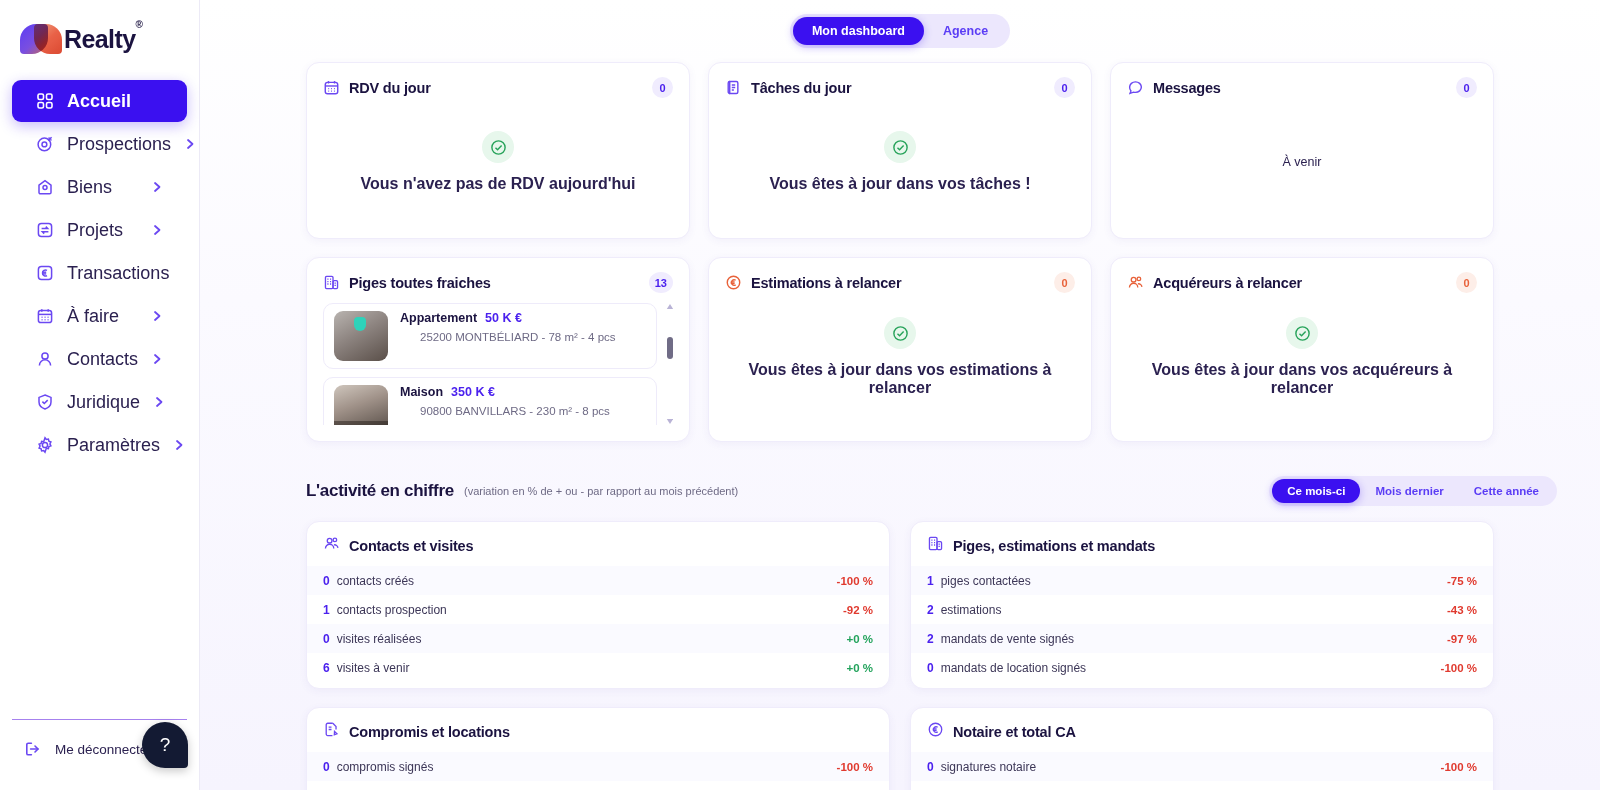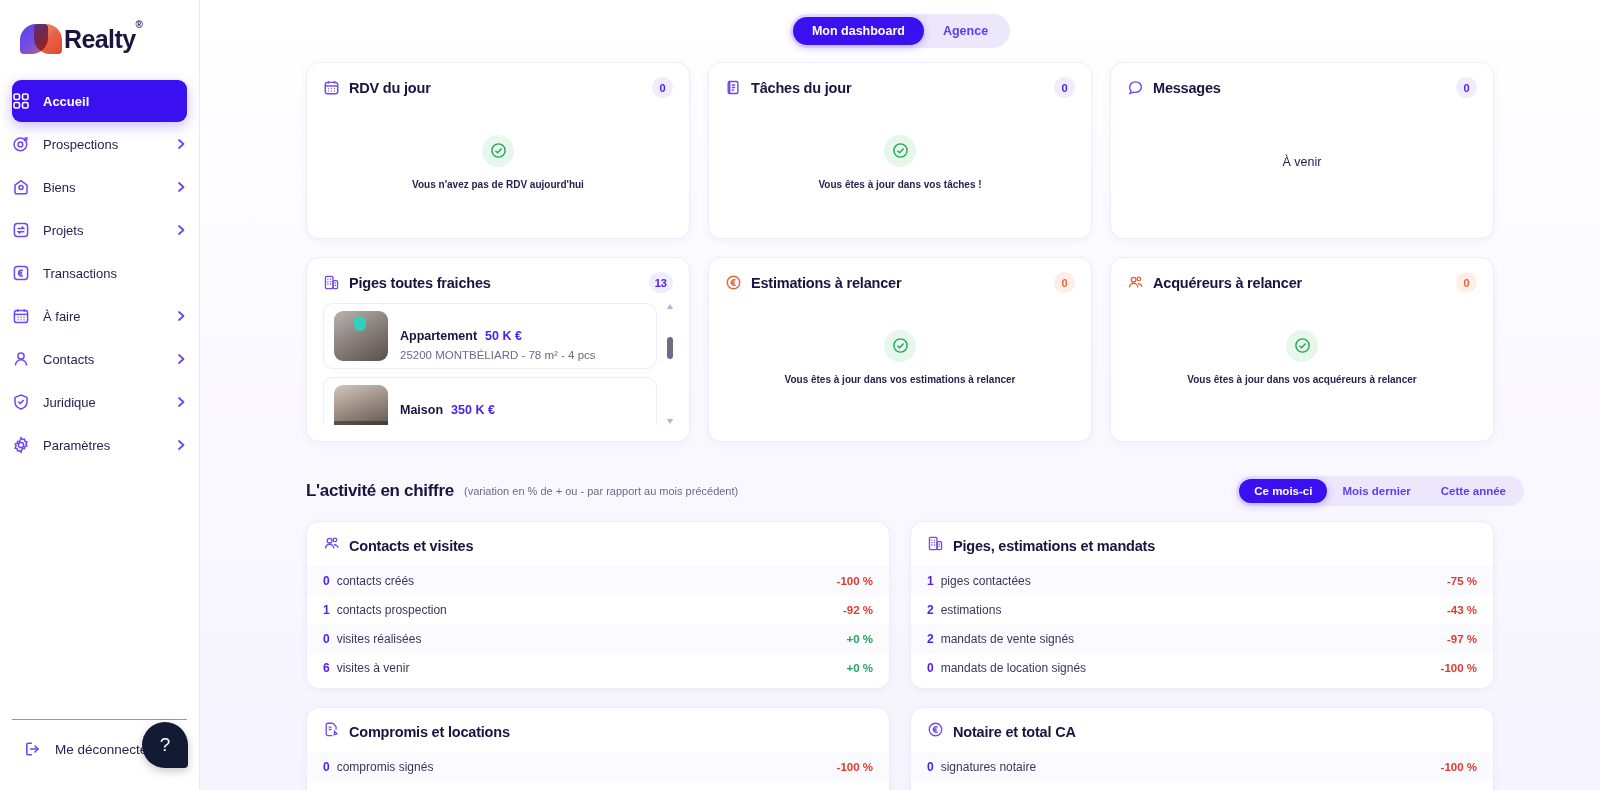--- a/index.html
+++ b/index.html
@@ -40,23 +40,23 @@
     opacity: .93;
   }
   .logo-text {
     font-size: 25px; font-weight: 700; color: #1b1340; letter-spacing: -0.6px;
   }
   .logo-text sup { font-size: 10px; font-weight: 600; top: -10px; position: relative; }
 
   .nav { margin-top: 4px; }
   .nav-item {
     display: flex; align-items: center; gap: 13px;
-    height: 42px; padding: 0 0; margin-bottom: 1px;
+    height: 42px; padding: 0 24px; margin-bottom: 1px;
     border-radius: 9px; cursor: pointer;
-    color: #2b2150; font-size: 13px; font-weight: 500;
+    color: #2b2150; font-size: 18px; font-weight: 500;
     position: relative;
   }
   .nav-item .ic { width: 18px; height: 18px; flex: 0 0 18px; display: block; color: #6b48f2; }
   .nav-item .ic svg { display:block; width:18px; height:18px; }
   .nav-item .label { flex: 1 1 auto; }
   .nav-item .chev { width: 12px; height: 12px; color: #6b48f2; }
   .nav-item .chev svg { display:block; width:12px; height:12px; }
   .nav-item.active {
     background: #3b10f0; color: #ffffff; font-weight: 600;
     box-shadow: 0 4px 14px rgba(59,16,240,.28);
@@ -132,30 +132,30 @@
 
   .empty {
     display: flex; flex-direction: column; align-items: center; justify-content: center;
     gap: 12px; height: 120px; margin-top: 4px;
   }
   .check-circle {
     width: 32px; height: 32px; border-radius: 50%; background: #e7f7ec;
     display: flex; align-items: center; justify-content: center; color: #27a35a;
   }
   .check-circle svg { width: 17px; height: 17px; display: block; }
-  .empty-text { font-size: 10px; color: #2b2150; font-weight: 600; text-align: center; }
+  .empty-text { font-size: 16px; color: #2b2150; font-weight: 600; text-align: center; }
   .plain-text { font-size: 12.5px; color: #2b2150; font-weight: 500; }
 
   
   .piges-list {
     margin-top: 10px; position: relative; height: 122px; overflow: hidden;
     padding-right: 16px;
   }
   .pige-item {
-    display: flex; align-items: flex-end; gap: 12px;
+    display: flex; align-items: flex-start; gap: 12px;
     border: 1px solid #eeebfa; border-radius: 10px;
     padding: 7px 10px; margin-bottom: 8px; background: #fff;
     cursor: pointer;
   }
   .thumb {
     width: 54px; height: 50px; border-radius: 9px; flex: 0 0 54px;
     background: linear-gradient(150deg,#b9b4b0 0%, #8d8480 45%, #5a4f49 100%);
     position: relative; overflow: hidden;
   }
   .thumb.t2 { background: linear-gradient(160deg,#cfc6bd 0%, #a09289 40%, #4e453f 100%); }
@@ -164,39 +164,39 @@
     background: #28d6bd; border-radius: 4px 4px 6px 6px; opacity: .95;
   }
   .thumb .strip {
     position: absolute; left: 0; bottom: 0; width: 100%; height: 14px;
     background: rgba(30,24,20,.45);
   }
   .pige-main { flex: 1 1 auto; min-width: 0; }
   .pige-title-row { display: flex; align-items: baseline; gap: 8px; }
   .pige-type { font-size: 12.5px; font-weight: 700; color: #1b1340; }
   .pige-price { font-size: 12.5px; font-weight: 700; color: #4b21ee; }
-  .pige-sub { font-size: 11.5px; color: #6e6a85; margin-top: 6px; }
+  .pige-sub { font-size: 11.5px; color: #6e6a85; margin-top: 6px; margin-left: 20px; }
 
   .scroll-track {
     position: absolute; right: 0; top: 0; width: 6px; height: 122px;
   }
   .scroll-arrow {
     position: absolute; left: -1px; width: 8px; height: 8px; color: #b9b3d6;
   }
   .scroll-arrow svg { display: block; width: 8px; height: 8px; }
   .scroll-arrow.up { top: 0; }
   .scroll-arrow.down { bottom: 0; }
   .scroll-thumb {
     position: absolute; left: 0; top: 34px; width: 6px; height: 22px;
     border-radius: 3px; background: #706c86;
   }
 
   
   .activity-head {
-    display: flex; align-items: center; padding: 34px 76px 0 106px;
+    display: flex; align-items: center; padding: 34px 43px 0 106px;
   }
   .activity-title { font-size: 17px; font-weight: 700; color: #1b1340; letter-spacing: -.3px; }
   .activity-sub { font-size: 11px; color: #6e6a85; margin-left: 10px; }
   .range-seg {
     margin-left: auto; display: inline-flex; align-items: center;
     background: #ece7fd; border-radius: 20px; padding: 3px;
   }
   .range-btn {
     padding: 6px 15px; border-radius: 18px; font-size: 11.5px; font-weight: 600;
     color: #5b3df5; cursor: pointer; border: none; background: transparent;

